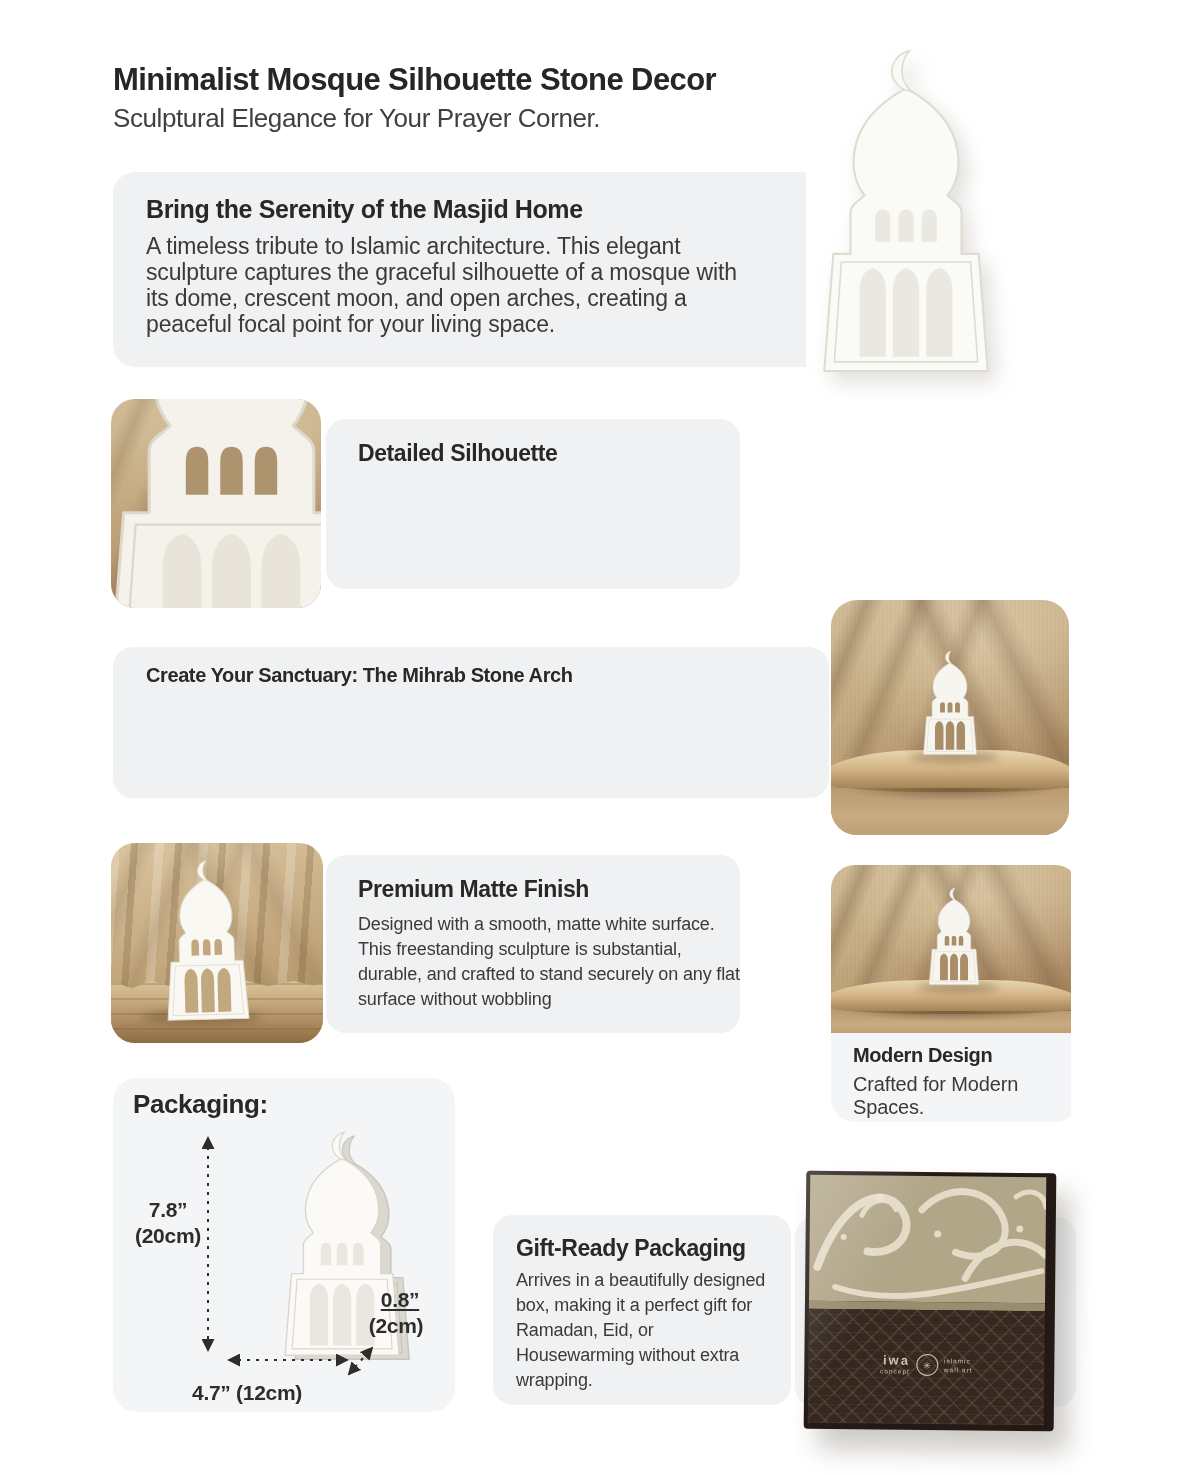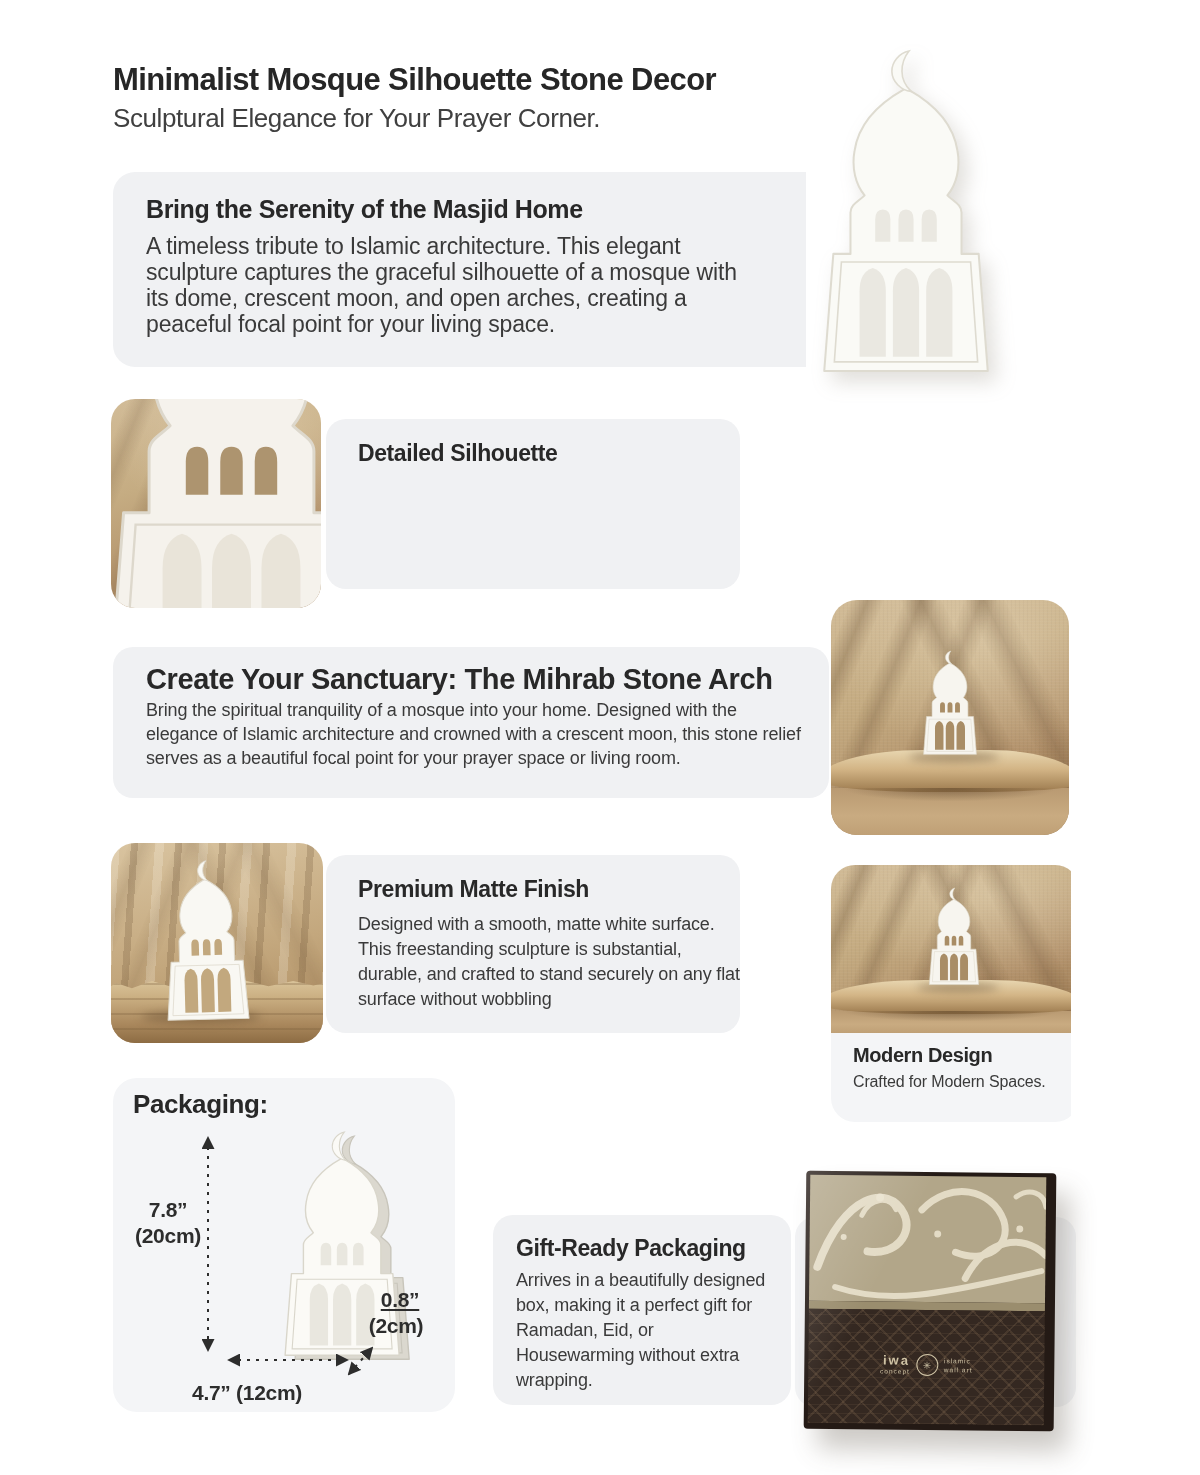--- a/index.html
+++ b/index.html
@@ -99,22 +99,21 @@
     <div class="tan-base"></div>
     <div class="palm" style="opacity:.55"></div>
     <svg class="mosque-svg" style="left:-22px;top:-192px;--body:#f5f2ec;--edge:#ddd8cc;--win:#ad946f;--door:#e9e4d9;" width="285" height="487" viewBox="0 0 190 325">
       <use href="#mosque"></use>
     </svg>
   </div>
   <div class="panel" style="left:313px;top:419px;width:414px;height:170px;border-radius:20px;"></div>
   <div class="abs bh" style="left:345px;top:441px;font-size:23px;">Detailed Silhouette</div>
 
   <div class="panel" style="left:100px;top:647px;width:716px;height:151px;border-radius:20px;"></div>
-  <div class="abs bh" style="left:133px;top:664px;font-size:29px;">Create Your Sanctuary: The Mihrab Stone Arch</div>
-  <div class="abs bt" style="left:133px;top:698px;width:658px;font-size:18px;line-height:24px;">Bring the spiritual tranquility of a mosque into your home. Designed with the elegance of Islamic architecture and crowned with a crescent moon, this stone relief serves as a beautiful focal point for your prayer space or living room.</div>
+  <div class="abs bh" style="left:133px;top:664px;font-size:20px;">Create Your Sanctuary: The Mihrab Stone Arch</div>
 
   <div class="img-frame" style="left:818px;top:600px;width:238px;height:235px;border-radius:26px;">
     <div class="tan-base"></div>
     <div class="weave"></div>
     <div class="palm"></div>
     <div class="fg-cloth" style="top:188px;"></div>
     <div class="slab" style="left:-12px;right:-12px;top:150px;height:42px;"></div>
     <div class="slab-shade" style="left:0;right:0;top:188px;height:18px;"></div>
     <div class="obj-shadow" style="left:78px;top:152px;width:90px;height:10px;"></div>
     <svg class="mosque-svg" style="left:88px;top:50px;--body:#f7f5ef;--edge:#ddd7c8;--win:#a98d66;" width="62" height="106" viewBox="0 0 190 325">
@@ -143,21 +142,21 @@
       <div class="fg-cloth" style="top:146px;"></div>
       <div class="slab" style="left:-12px;right:-12px;top:115px;height:34px;"></div>
       <div class="slab-shade" style="left:0;right:0;top:146px;height:14px;"></div>
       <div class="obj-shadow" style="left:86px;top:118px;width:82px;height:9px;"></div>
       <svg class="mosque-svg" style="left:94px;top:22px;--body:#f7f5ef;--edge:#ddd7c8;--win:#a98d66;" width="58" height="99" viewBox="0 0 190 325">
         <use href="#mosque"></use>
       </svg>
     </div>
     <div class="abs" style="left:0;top:168px;width:240px;height:89px;background:#f4f5f7;"></div>
     <div class="abs bh" style="left:22px;top:179px;font-size:20px;">Modern Design</div>
-    <div class="abs bt" style="left:22px;top:208px;font-size:16px;">Crafted for Modern Spaces.</div>
+    <div class="abs bt" style="left:22px;top:208px;font-size:20px;">Crafted for Modern Spaces.</div>
   </div>
 
   <div class="panel-light" style="left:100px;top:1078px;width:342px;height:334px;border-radius:24px;"></div>
   <div class="abs bh" style="left:120px;top:1090px;font-size:26px;">Packaging:</div>
 
   <svg class="abs" style="left:100px;top:1078px;" width="342" height="334" viewBox="0 0 342 334">
     <defs>
       <marker id="arr" viewBox="0 0 10 10" refX="8.5" refY="5" markerWidth="6.5" markerHeight="6.5" orient="auto-start-reverse">
         <path d="M0,0 L10,5 L0,10 Z" fill="#2d2d2d"></path>
       </marker>

